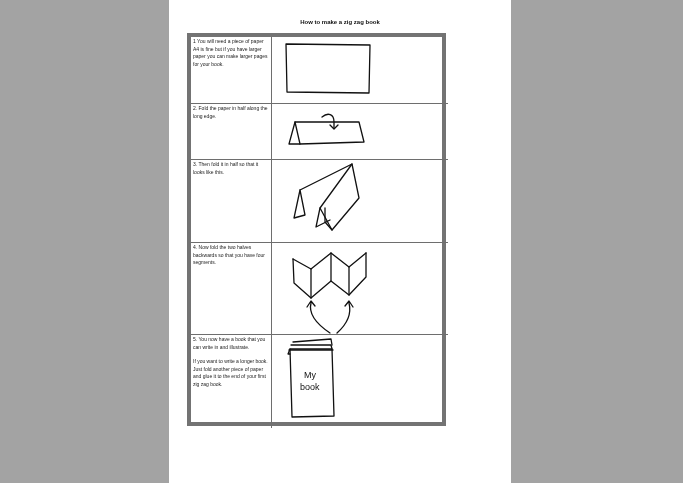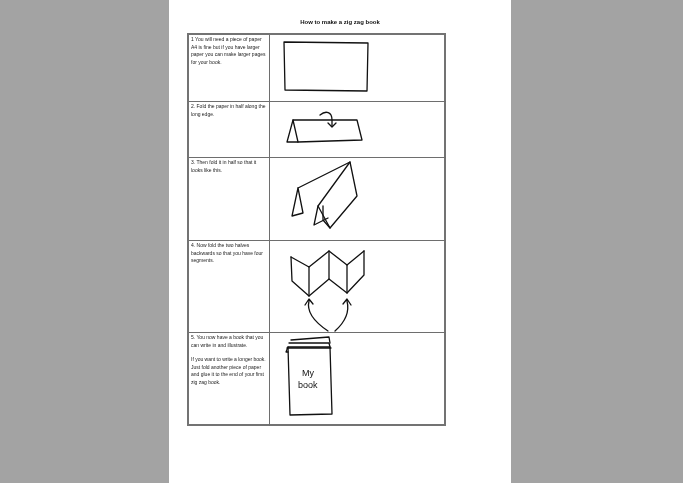--- a/index.html
+++ b/index.html
@@ -12,21 +12,21 @@
   .page {
     position:absolute; left:169px; top:0; width:342px; height:483px;
     background:#ffffff;
   }
   .title {
     position:absolute; left:0; top:19px; width:342px; text-align:center;
     font-size:6px; font-weight:bold; color:#111;
   }
   .tbl {
     position:absolute; left:18px; top:33px; width:259px; height:393px;
-    border:2px solid #737373; box-sizing:border-box;
+    border:4px solid #737373; box-sizing:border-box;
   }
   .row {
     position:absolute; left:0; width:257px;
     border-bottom:1px solid #6e6e6e; box-sizing:border-box;
   }
   .row:last-child { border-bottom:none; }
   .cell-text {
     position:absolute; left:0; top:0; width:81px; height:100%;
     border-right:1px solid #6e6e6e; box-sizing:border-box;
     padding:1px 2px; font-size:5px; line-height:7.6px; color:#222;

